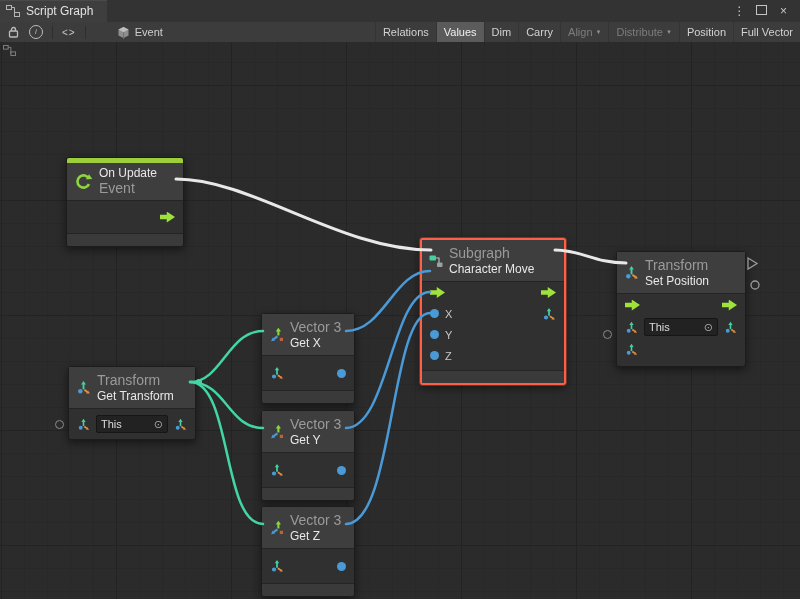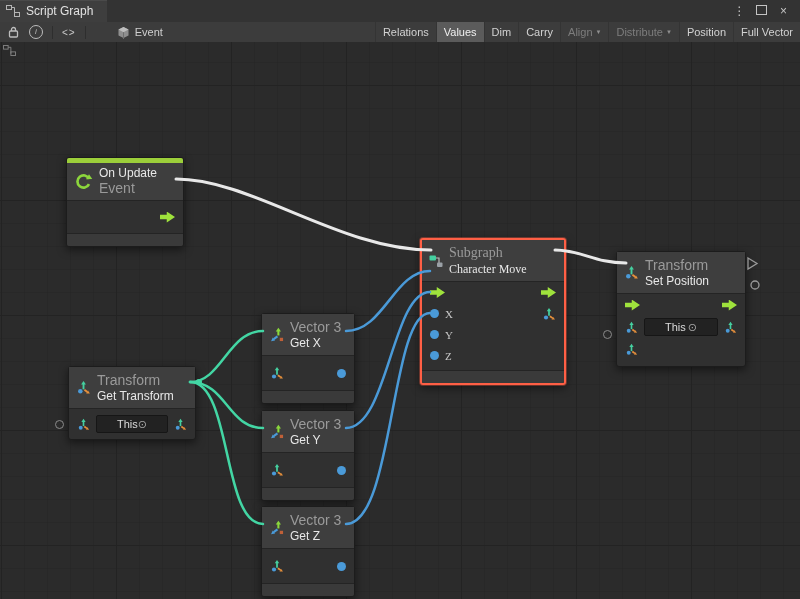--- a/index.html
+++ b/index.html
@@ -37,34 +37,34 @@
       linear-gradient(90deg,#232323 1px, transparent 1px),
       linear-gradient(rgba(0,0,0,.06) 1px, transparent 1px),
       linear-gradient(90deg,rgba(0,0,0,.06) 1px, transparent 1px);
     background-size:115px 115px,115px 115px,23px 23px,23px 23px;
     background-position:1px 43px,1px 43px,1px 43px,1px 43px;
   }
   .crumb-icon { position:absolute; left:3px; top:3px; opacity:.8; }
   .wires { position:absolute; inset:0; z-index:5; pointer-events:none; }
   
   .node { position:absolute; z-index:2; background:#303030; border:1px solid #1c1c1c; border-radius:3px; box-shadow:0 3px 9px rgba(0,0,0,.5); box-sizing:border-box; }
-  .node.selected { border:2px solid #ff5f45; box-shadow:0 0 0 1px rgba(255,95,69,.35),0 3px 9px rgba(0,0,0,.5);font-family:Liberation Serif, serif; }
+  .node.selected { border:2px solid #ff5f45; box-shadow:0 0 0 1px rgba(255,95,69,.35),0 3px 9px rgba(0,0,0,.5); }
   .greenbar { height:5px; background:#9ccf3a; border-radius:2px 2px 0 0; }
   .n-header { display:flex; align-items:center; gap:6px; padding:4px 7px; background:#3e3e3e; border-bottom:1px solid #242424; height:42px; box-sizing:border-box; }
   .n-titles { display:flex; flex-direction:column; justify-content:center; overflow:hidden; }
   .n-cat { font-size:14px; color:#9a9a9a; line-height:1.2; white-space:nowrap; }
   .n-title { font-size:12px; color:#e8e8e8; line-height:1.2; white-space:nowrap; }
   .n-body { position:relative; padding:0 8px; }
   .n-footer { height:12px; background:#3a3a3a; border-top:1px solid #242424; border-radius:0 0 2px 2px; }
   .row { display:flex; align-items:center; gap:6px; }
   .spacer { flex:1; }
   .arrow { width:15px; height:11px; background:#9fe23c; clip-path:polygon(0 30%,45% 30%,45% 0%,100% 50%,45% 100%,45% 70%,0 70%); flex:0 0 auto; }
   .pdot { width:9px; height:9px; border-radius:50%; background:#4a9ad8; flex:0 0 auto; }
   .plabel { font-size:11px; color:#c8c8c8; }
-  .objfield { flex:1; display:flex; align-items:center; justify-content:space-between; background:#222; border:1px solid #161616; border-radius:2px; padding:0 20px; height:16px; font-size:11px; color:#dcdcdc; }
+  .objfield { flex:1; display:flex; align-items:center; justify-content:space-between; background:#222; border:1px solid #161616; border-radius:2px; padding:0 4px; height:16px; font-size:11px; color:#dcdcdc; }
   .picker { color:#a8a8a8; font-size:11px; line-height:1; }
   .out-ring { position:absolute; border:1.5px solid #8a8a8a; border-radius:50%; width:9px; height:9px; box-sizing:border-box; z-index:3; }
   .ic { flex:0 0 auto; display:block; }
 </style>
 </head>
 <body>
 
 <div id="win">
 
   <div class="titlebar">

